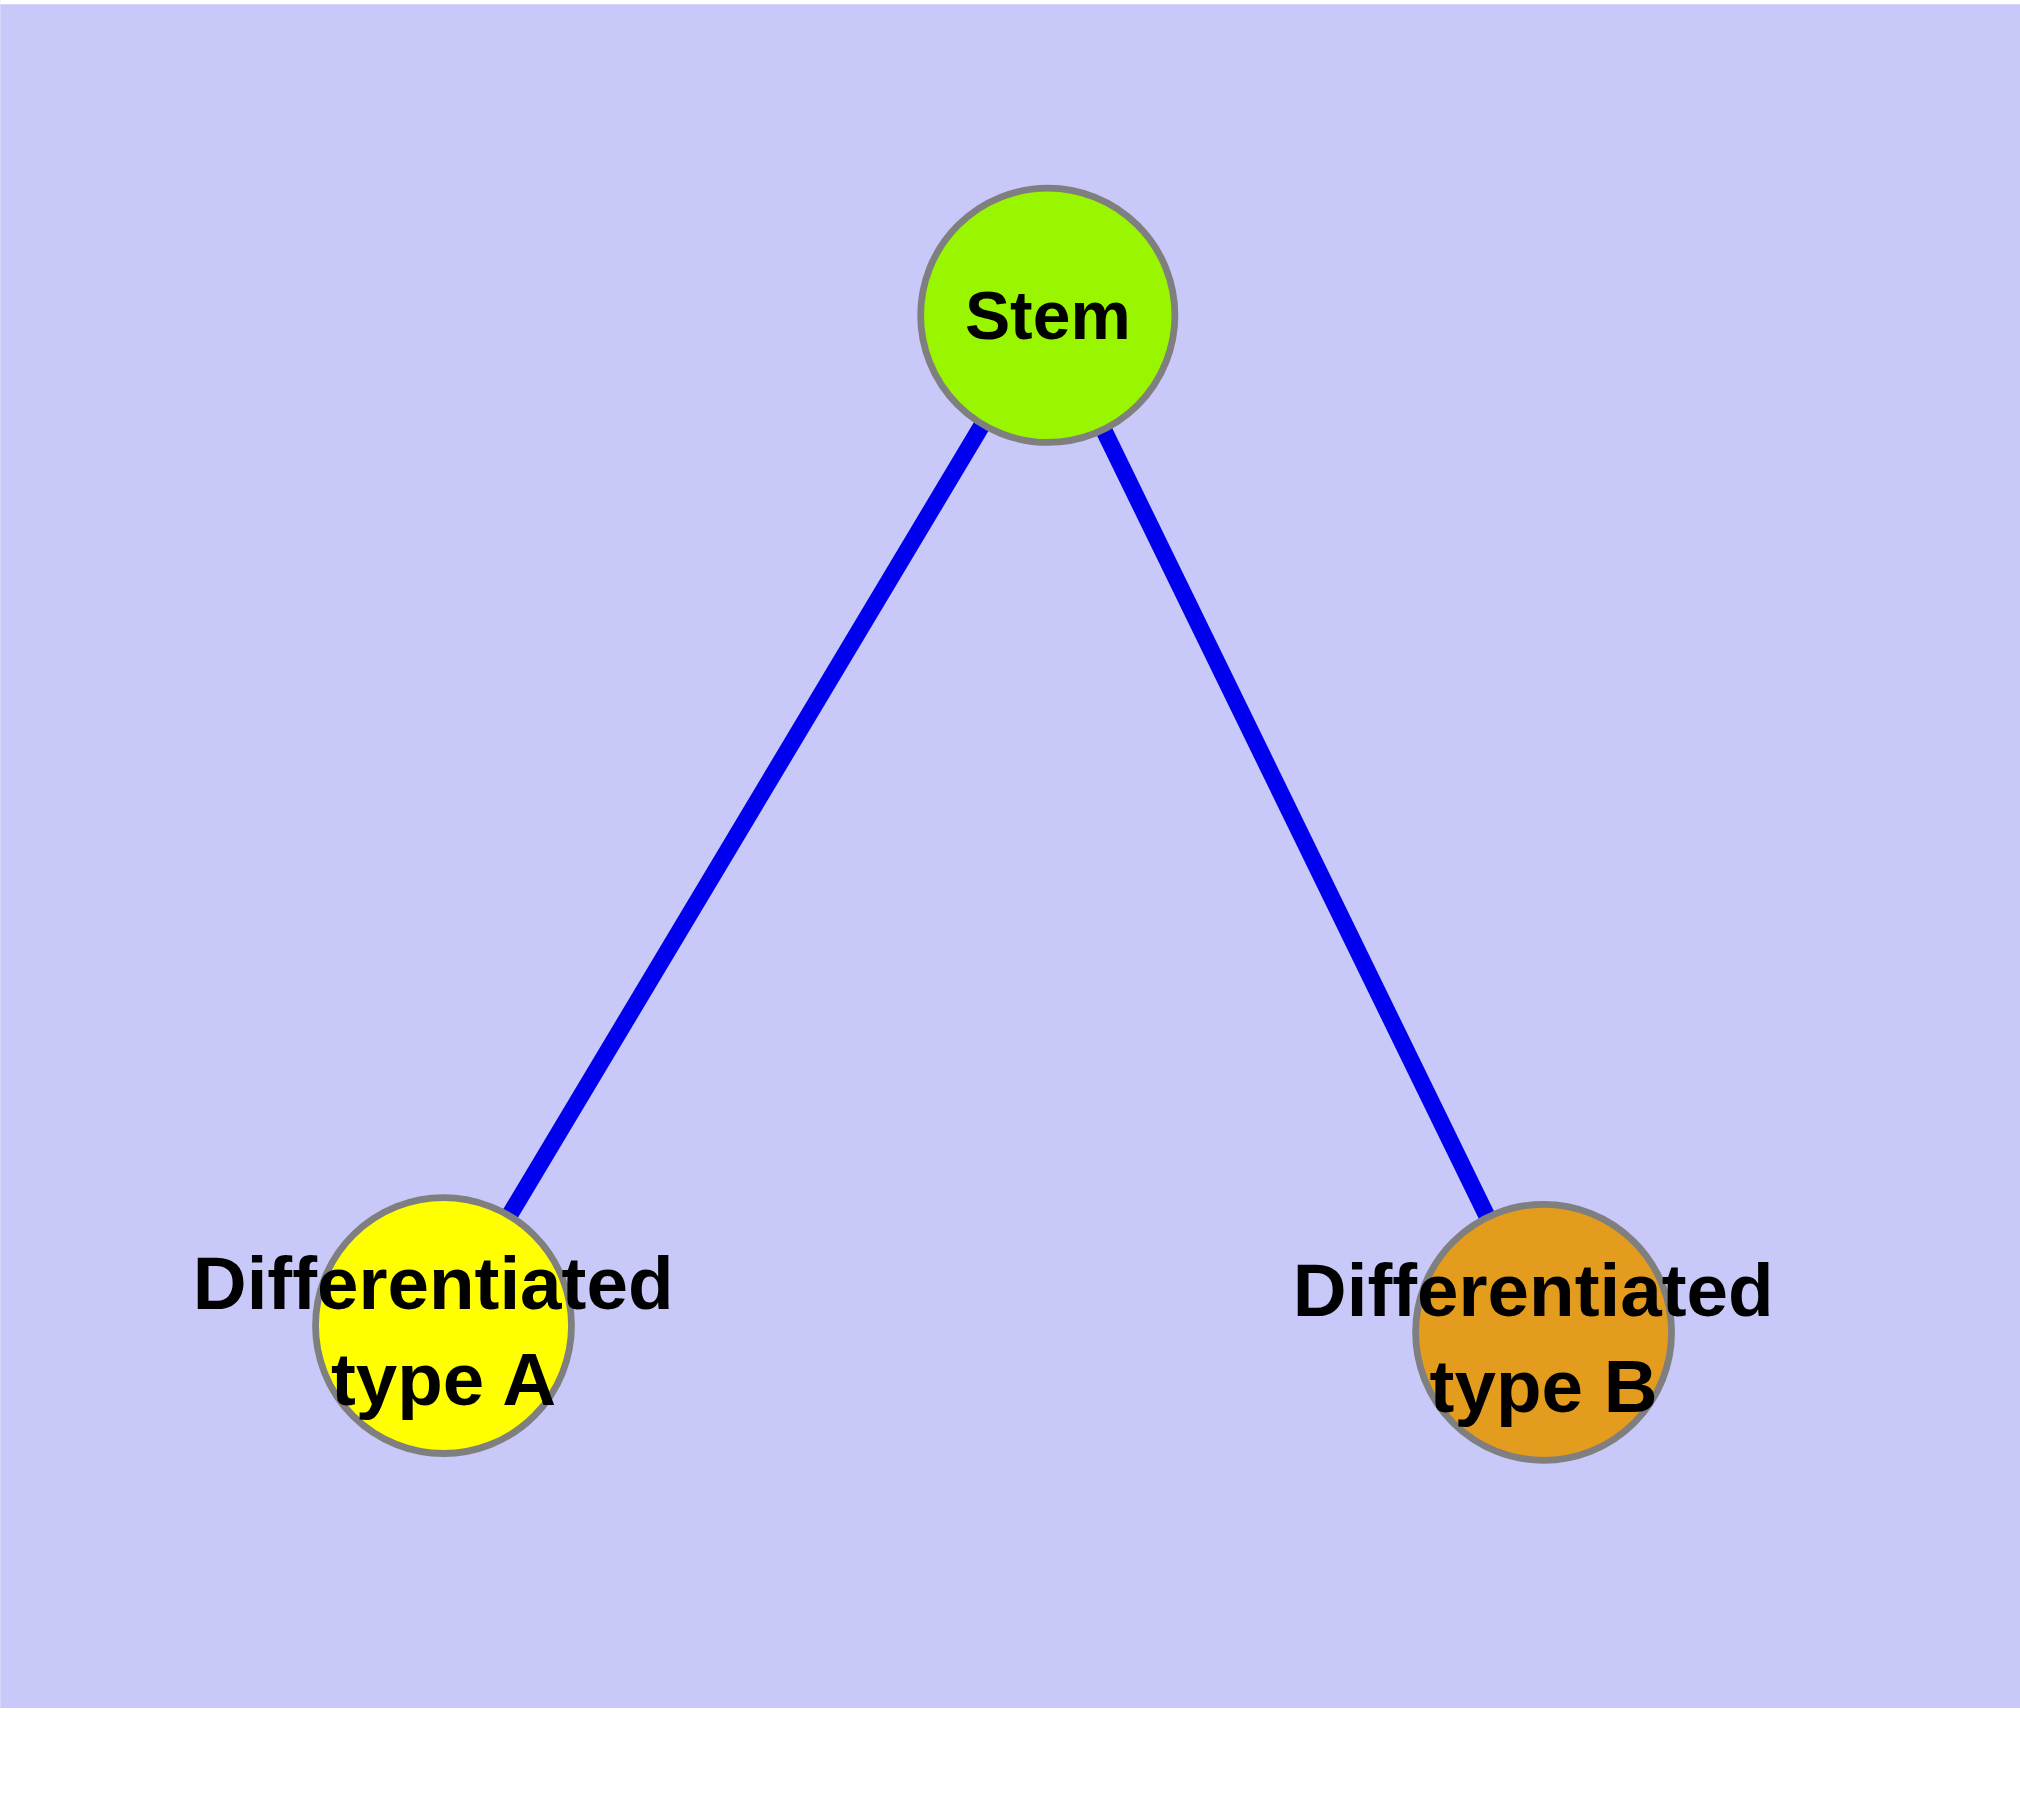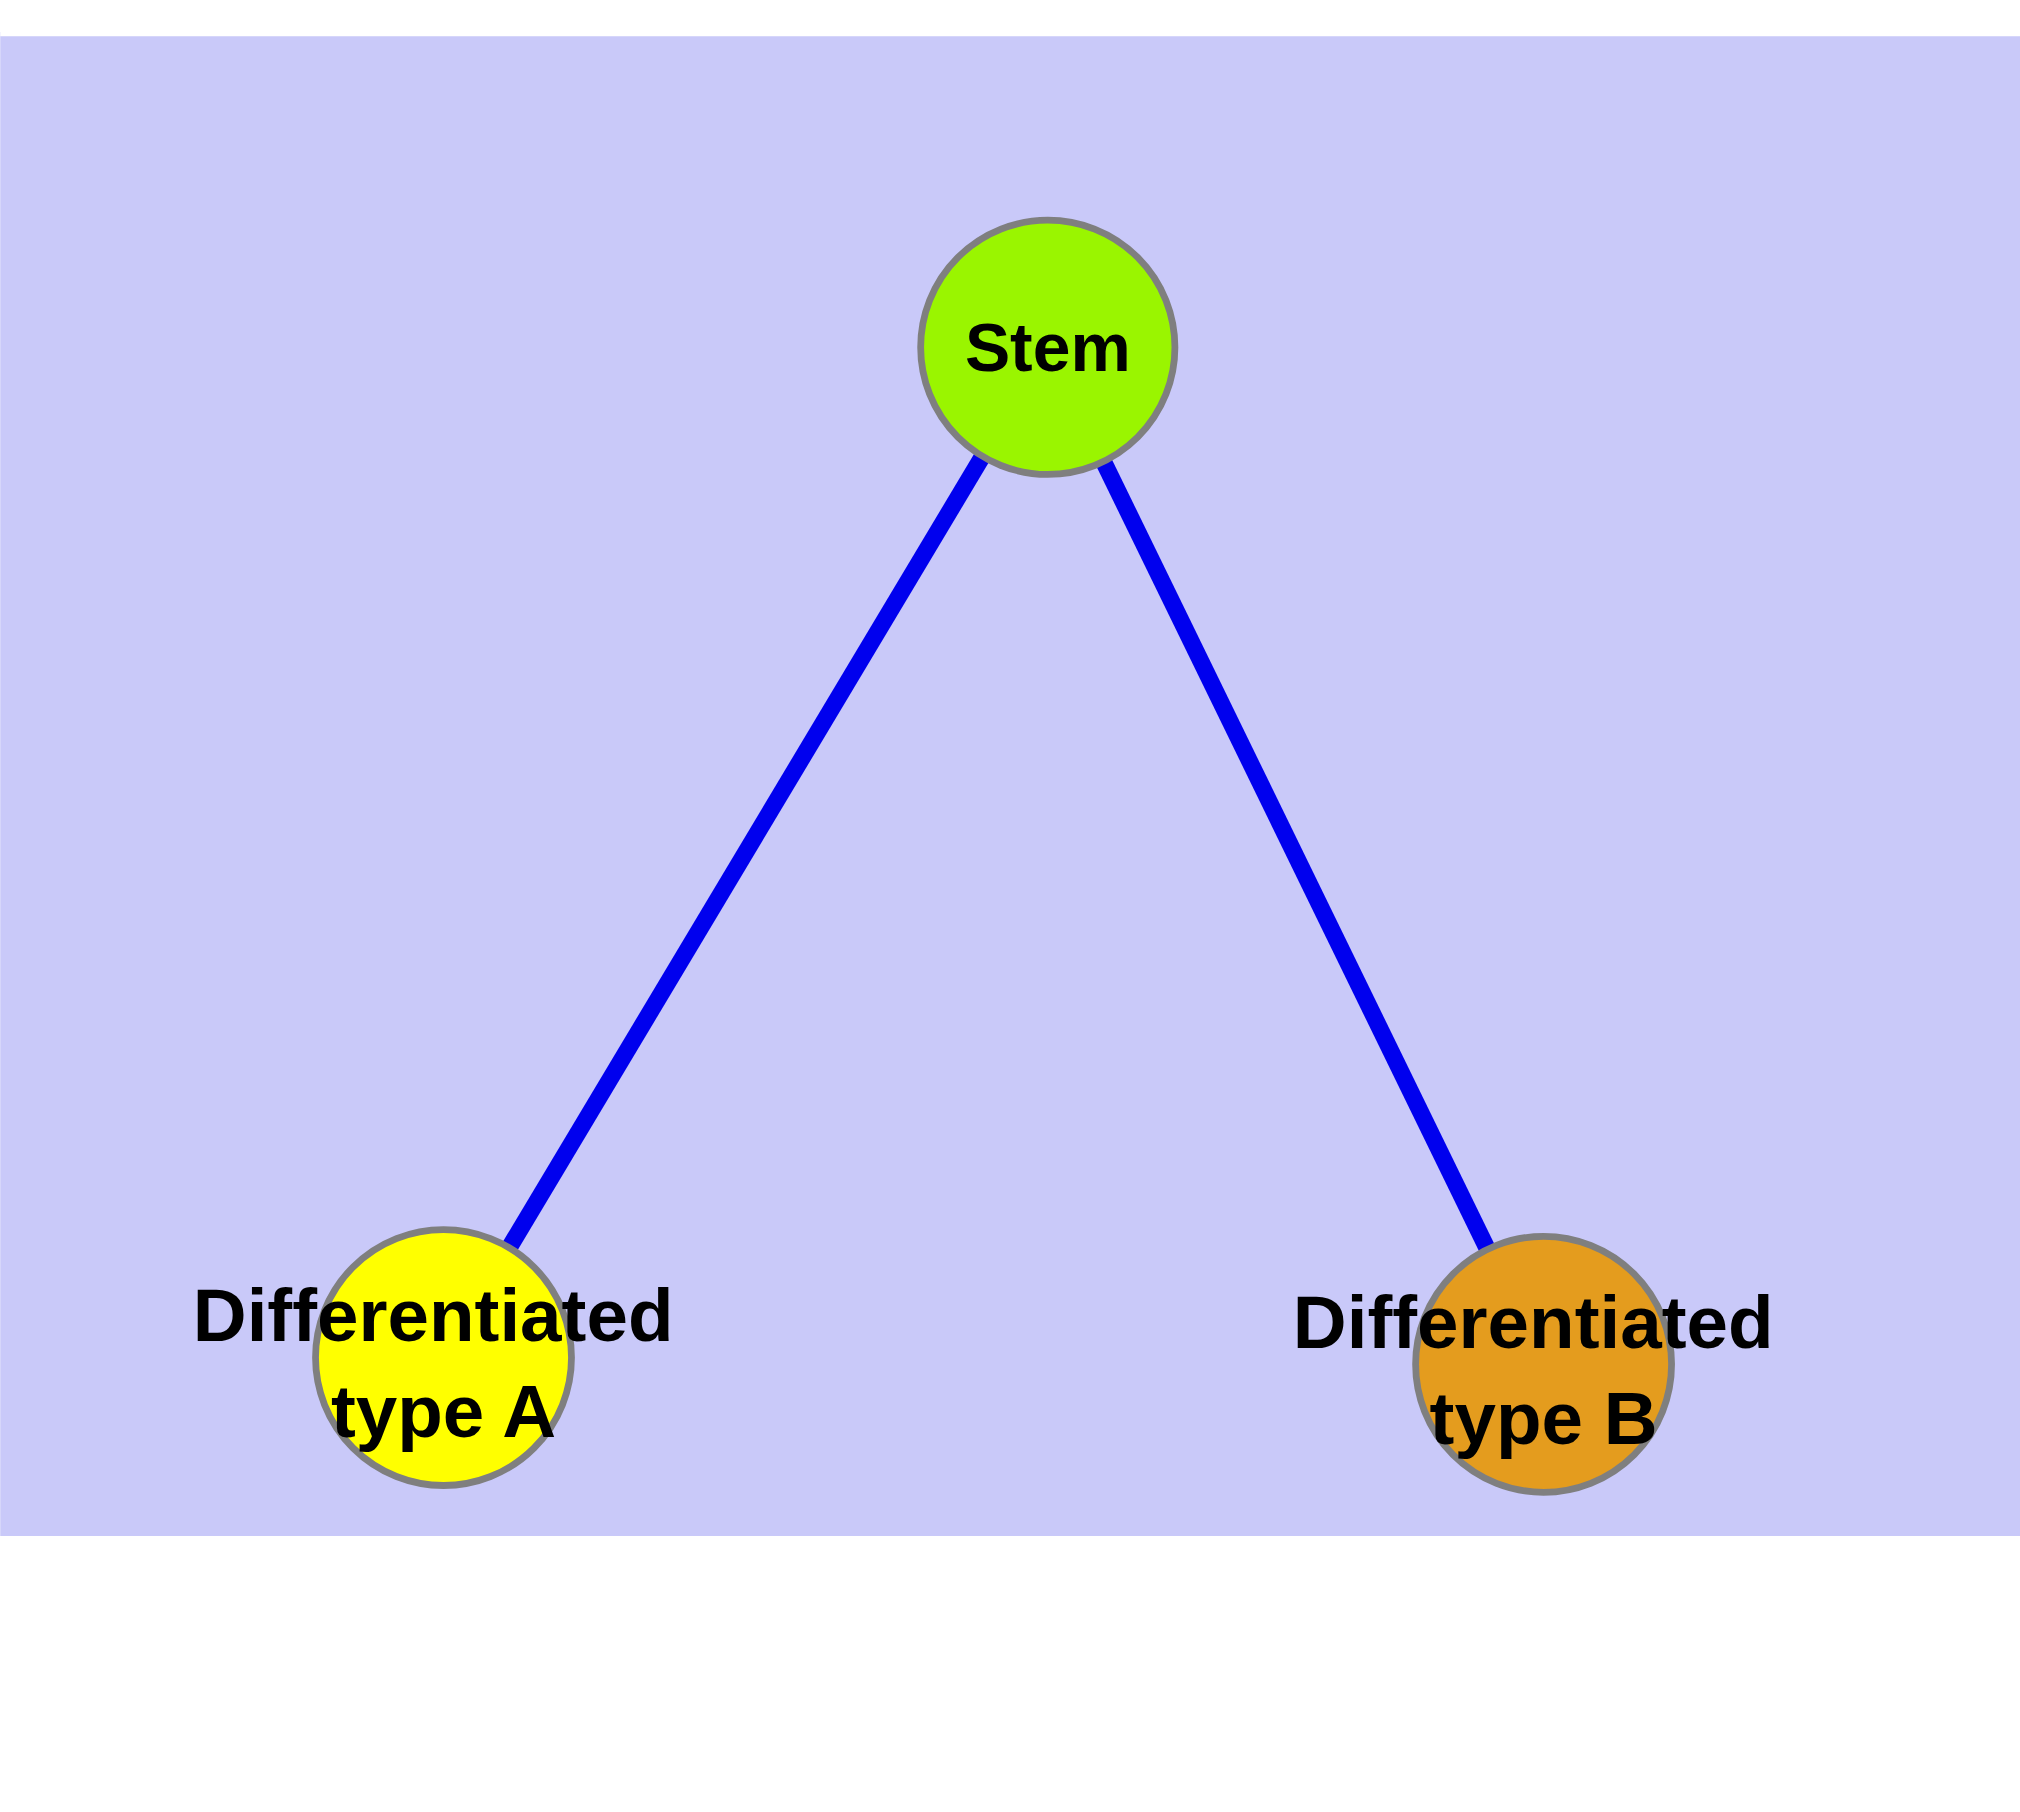--- a/index.html
+++ b/index.html
@@ -3,23 +3,22 @@
 <meta charset="utf-8">
 <style>
   html, body {
     margin: 0;
     padding: 0;
     background: #ffffff;
   }
   #stage {
     position: relative;
     width: 2021px;
-    height: 1504px;
+    height: 1708px;
     overflow: hidden;
-    margin-top: 32px;
   }
   #stage svg {
     position: absolute;
     inset: 0;
     display: block;
   }
   .node-circle {
     stroke-width: 8px;
   }
   .edge-line {

